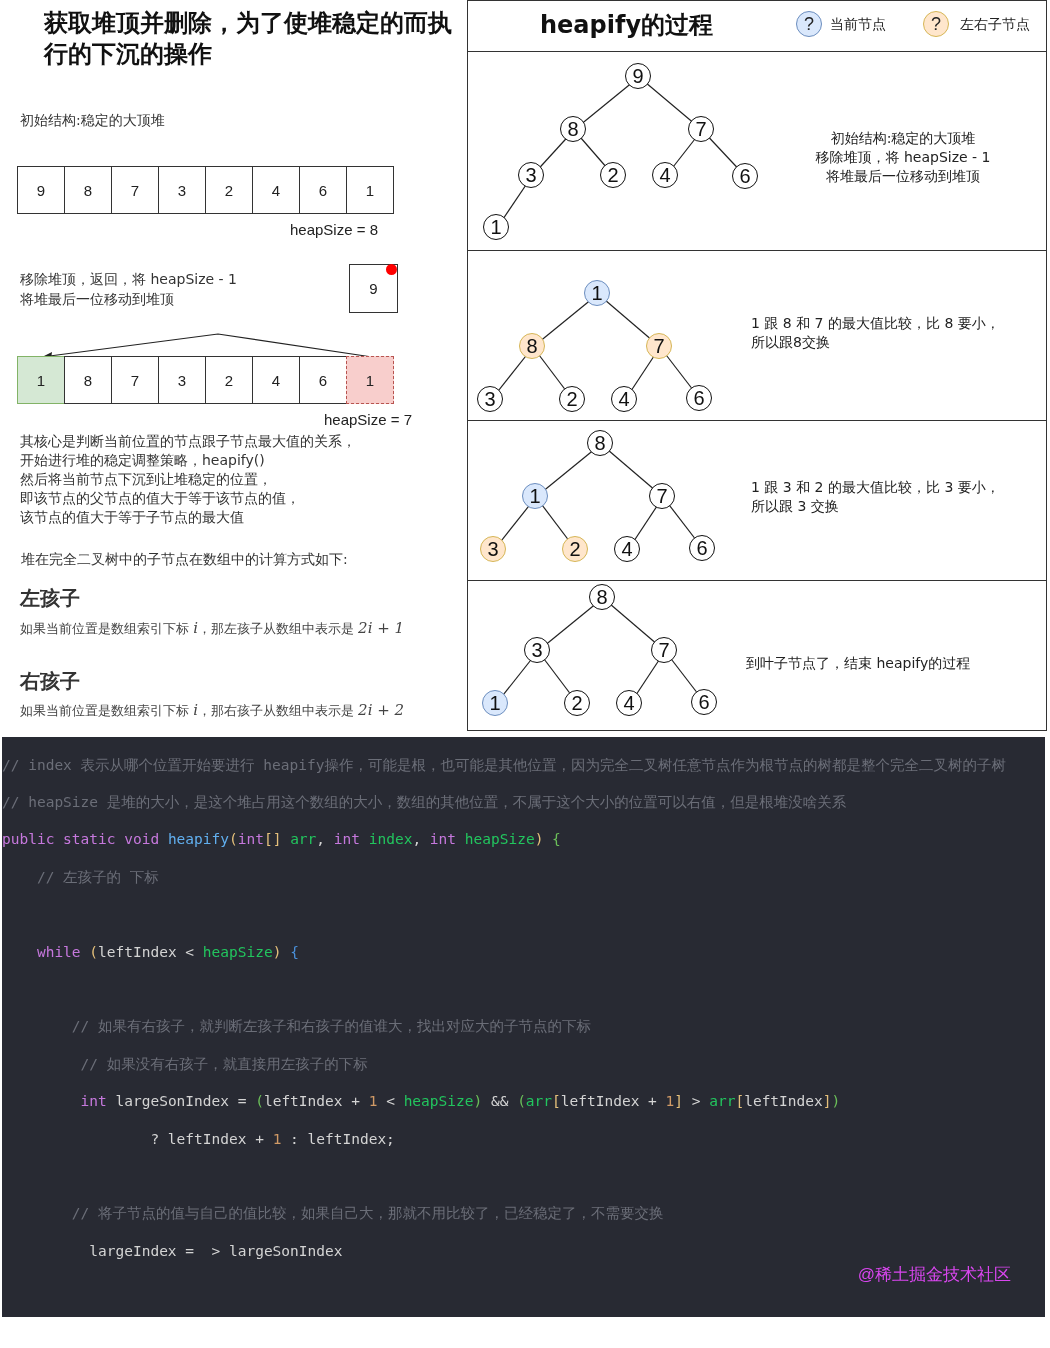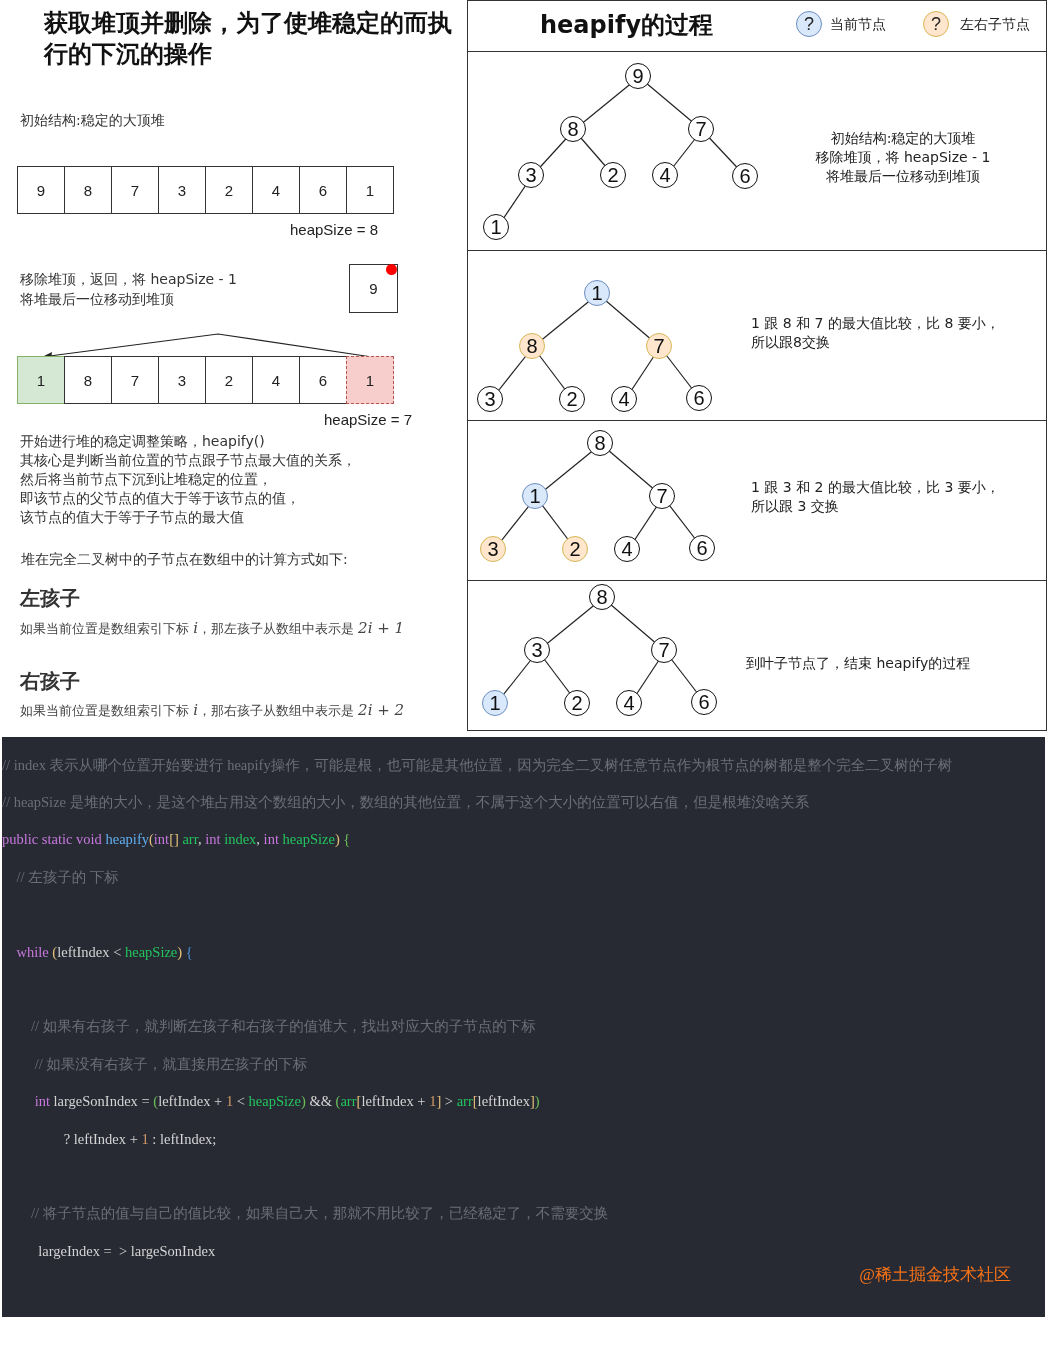--- a/index.html
+++ b/index.html
@@ -14,30 +14,30 @@
   .cell.red{background:#f8cecc;border:1px dashed #b85450;}
   .hs{font-size:15px;color:#222;}
   .h2{font-size:20px;font-weight:bold;color:#333;font-family:"DejaVu Sans",sans-serif;}
   .formula{font-size:13px;color:#444;font-family:"DejaVu Sans",sans-serif;}
   .formula i{font-family:"DejaVu Serif",serif;font-size:15px;}
   .right{left:467px;top:0;width:580px;height:731px;border:1px solid #333;box-sizing:border-box;}
   .panel{position:absolute;left:0;width:578px;border-bottom:1px solid #333;box-sizing:border-box;}
   .panel svg{position:absolute;left:0;top:0;}
   .ptext{position:absolute;font-size:14px;color:#222;line-height:19px;font-family:"DejaVu Sans",sans-serif;}
   .code{left:2px;top:737px;width:1043px;height:580px;background:#282a33;font-family:"DejaVu Sans Mono","Liberation Mono",monospace;font-size:14.5px;line-height:18.7px;color:#d4d4d4;white-space:pre;overflow:hidden;padding-top:0;}
-  .code .ln{height:18.7px;font-family:Liberation Serif, serif;}
+  .code .ln{height:18.7px;}
   .c{color:#6b6e78;}
   .k{color:#c678dd;}
   .f{color:#61afef;}
   .v{color:#22c55e;}
   .n{color:#d19a66;}
   .p{color:#e5c07b;}
   .g{color:#6bbf59;}
   .b{color:#4a8fd8;}
-  .wm{right:34px;bottom:32px;color:#f97316;font-size:17px;font-family:Liberation Serif, serif;}
+  .wm{right:34px;bottom:32px;color:#d946ef;font-size:17px;font-family:Liberation Sans, sans-serif;}
 </style>
 </head>
 <body>
 
 <div class="abs title">获取堆顶并删除，为了使堆稳定的而执行的下沉的操作</div>
 
 <div class="abs txt" style="left:20px;top:111px;">初始结构:稳定的大顶堆</div>
 
 <div class="abs arr" style="left:17px;top:166px;">
   <div class="cell">9</div>
@@ -68,22 +68,22 @@
   <div class="cell">7</div>
   <div class="cell">3</div>
   <div class="cell">2</div>
   <div class="cell">4</div>
   <div class="cell">6</div>
   <div class="cell red">1</div>
 </div>
 <div class="abs hs" style="left:290px;top:411px;margin-left:34px;">heapSize = 7</div>
 
 <div class="abs txt" style="left:20px;top:432px;">
+  <div>其核心是判断当前位置的节点跟子节点最大值的关系，</div>
   <div>开始进行堆的稳定调整策略，heapify()</div>
-  <div>其核心是判断当前位置的节点跟子节点最大值的关系，</div>
   <div>然后将当前节点下沉到让堆稳定的位置，</div>
   <div>即该节点的父节点的值大于等于该节点的值，</div>
   <div>该节点的值大于等于子节点的最大值</div>
 </div>
 
 <div class="abs txt" style="left:21px;top:550px;">堆在完全二叉树中的子节点在数组中的计算方式如下:</div>
 
 <div class="abs h2" style="left:20px;top:585px;">左孩子</div>
 <div class="abs formula" style="left:20px;top:619px;"><span>如果当前位置是数组索引下标 </span><i>i</i><span>，那左孩子从数组中表示是 </span><i>2i + 1</i></div>
 

